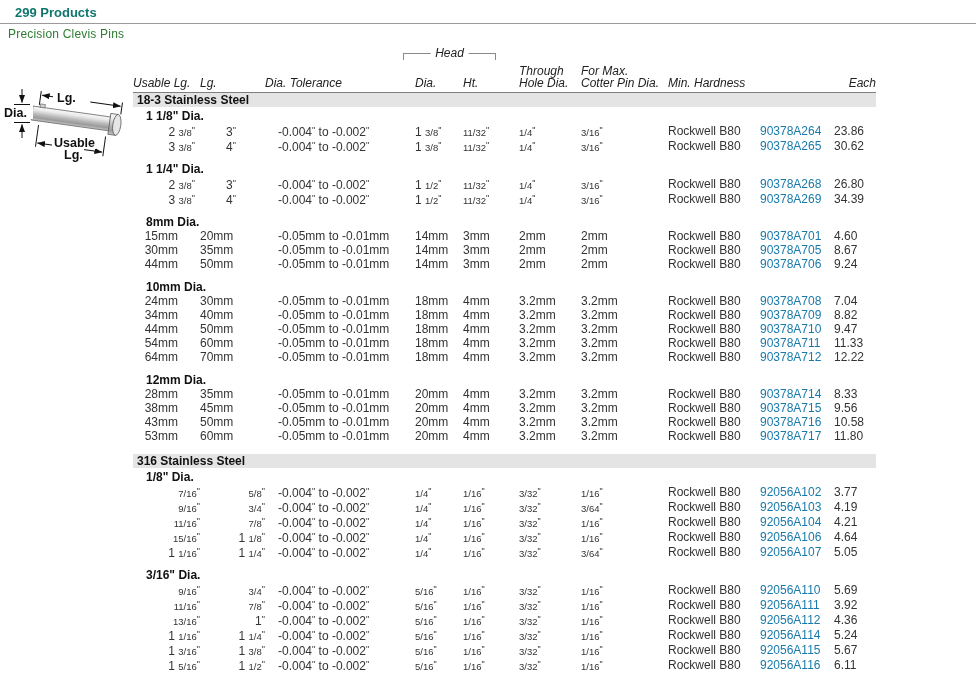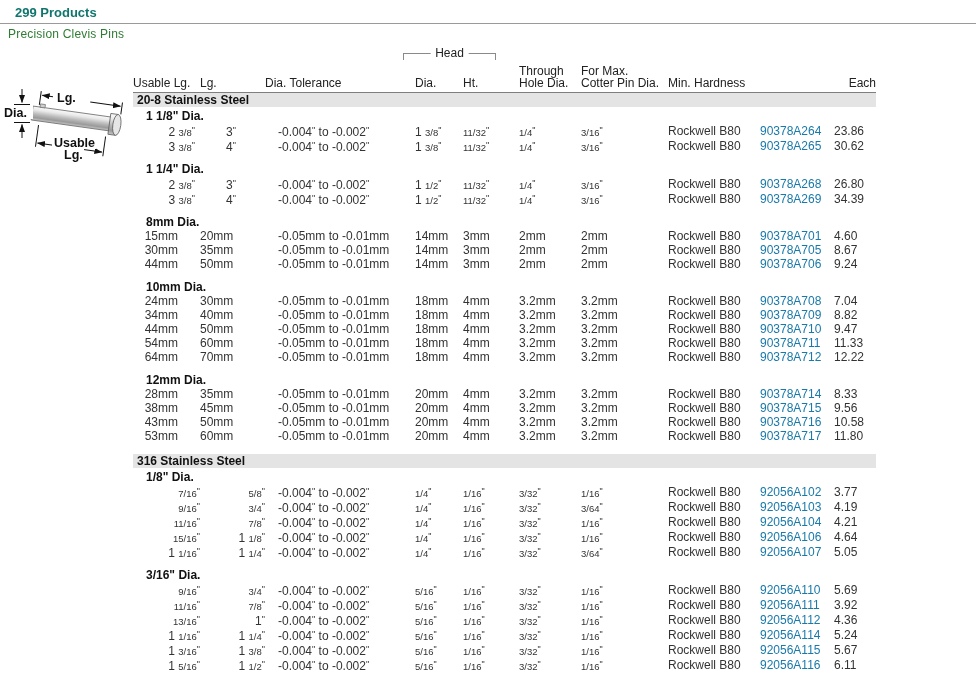--- a/index.html
+++ b/index.html
@@ -22,21 +22,21 @@
   .diagram { position:absolute; left:2px; top:42px; }
   .diagram text { font-size:12.5px; font-weight:bold; fill:#111; }
   .tablewrap { position:absolute; left:133px; top:42px; width:747px; }
   table.products {
     border-collapse:collapse; table-layout:fixed; width:743px;
     font-size:12px; color:#333;
   }
   table.products th, table.products td { padding:0; white-space:nowrap; overflow:visible; }
   thead th {
     font-weight:normal; text-align:left; vertical-align:bottom;
-    font-size:12px; line-height:12px; color:#222;
+    font-size:12px; line-height:12px; color:#222;font-style:italic;
   }
   thead tr.bracket-row th { height:18px; }
   thead tr.label-row th { padding-bottom:3px; border-bottom:1px solid #7f7f7f; height:32px; }
   thead th span.l { display:block; line-height:12px; }
   th.h-usable { padding-left:22px; }
   th.h-lg { padding-left:25px; }
   th.h-tol { padding-left:13px; }
   th.h-each { text-align:right; }
   .bracket-th { vertical-align:bottom; }
   .bracket {
@@ -163,21 +163,21 @@
           <span class="l">For Max.</span>
           <span class="l">Cotter Pin Dia.</span>
         </th>
         <th>Min. Hardness</th>
         <th></th>
         <th class="h-each">Each</th>
       </tr>
     </thead>
     <tbody>
         <tr class="band">
-          <td colspan="10">20-8 Stainless Steel</td>
+          <td colspan="10">18-3 Stainless Steel</td>
         </tr>
         <tr class="grouplabel tight">
           <td colspan="10">1 1/8" Dia.</td>
         </tr>
         <tr class="datarow inch18">
           <td>2 <span class="frac">3/8</span><span class="qt">"</span></td>
           <td>3<span class="qt">"</span></td>
           <td>-0.004<span class="qt">"</span> to -0.002<span class="qt">"</span></td>
           <td>1 <span class="frac">3/8</span><span class="qt">"</span></td>
           <td><span class="frac">11/32</span><span class="qt">"</span></td>

